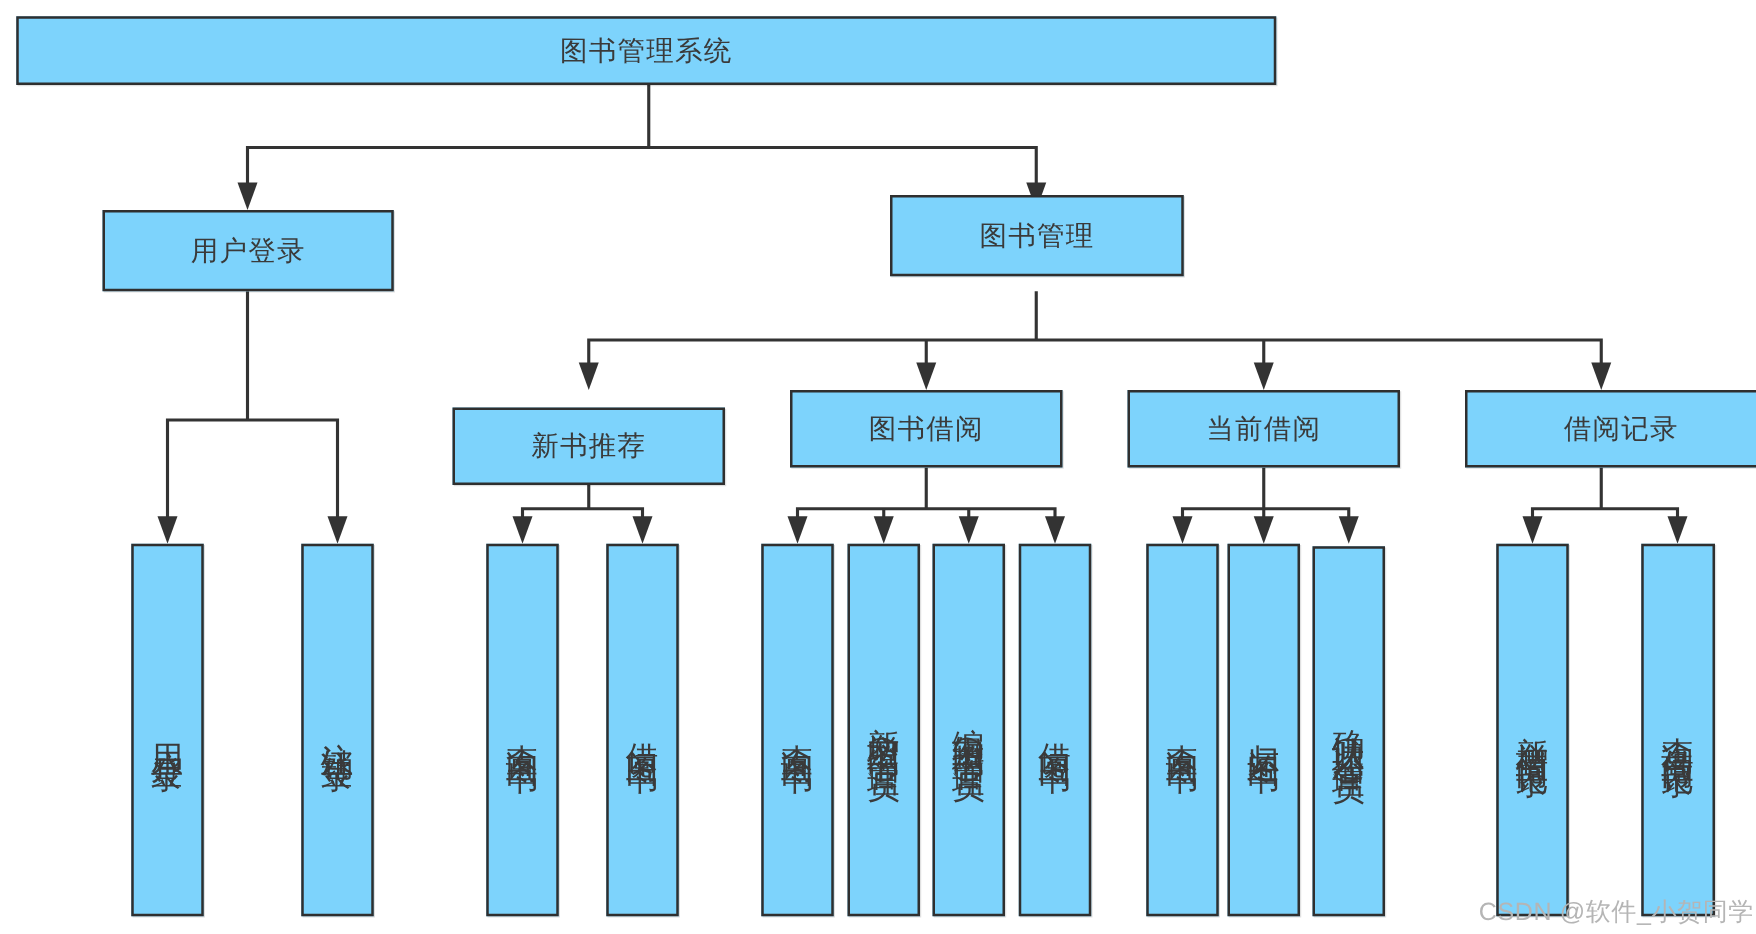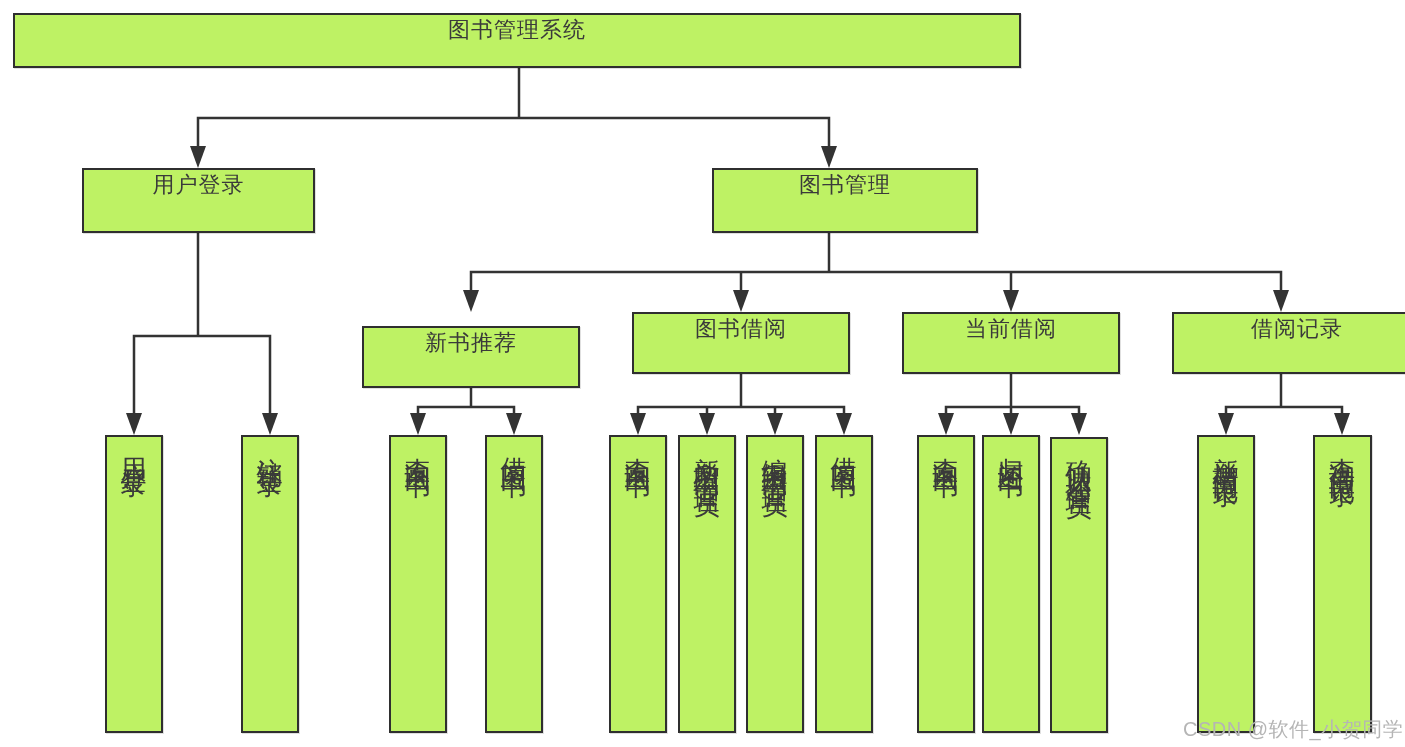--- a/index.html
+++ b/index.html
@@ -19,24 +19,24 @@
   }
   .connectors path {
     fill: none;
     stroke: #333333;
     stroke-width: 2.5;
     stroke-linejoin: miter;
   }
   .connectors polygon { fill: #333333; }
   .box {
     position: absolute;
-    background: #bef264;
+    background: #7dd3fc;
     border: 2px solid #2f2f2f;
     display: flex;
-    align-items: flex-start;
+    align-items: center;
     justify-content: center;
     color: #3a3a3a;
     box-shadow: 1px 1px 0 rgba(0,0,0,0.12);
   }
   .box.h { font-size: 22px; letter-spacing: 1px; }
   .box.v { font-size: 26px; }
   .vt {
     writing-mode: vertical-lr;
     line-height: 1;
     letter-spacing: 5px;
@@ -106,21 +106,21 @@
     <polygon points="1334,413 1350,413 1342,435"></polygon>
   </svg>
 
   <div class="box h" style="left:13px;top:13px;width:1008px;height:55px">
     <span>图书管理系统</span>
   </div>
 
   <div class="box h" style="left:82px;top:168px;width:233px;height:65px">
     <span>用户登录</span>
   </div>
-  <div class="box h" style="left:712px;top:168px;width:266px;height:65px">
+  <div class="box h" style="left:712px;top:156px;width:235px;height:65px">
     <span>图书管理</span>
   </div>
 
   <div class="box h" style="left:362px;top:326px;width:218px;height:62px">
     <span>新书推荐</span>
   </div>
   <div class="box h" style="left:902px;top:312px;width:218px;height:62px">
     <span>当前借阅</span>
   </div>
   <div class="box h" style="left:632px;top:312px;width:218px;height:62px">

